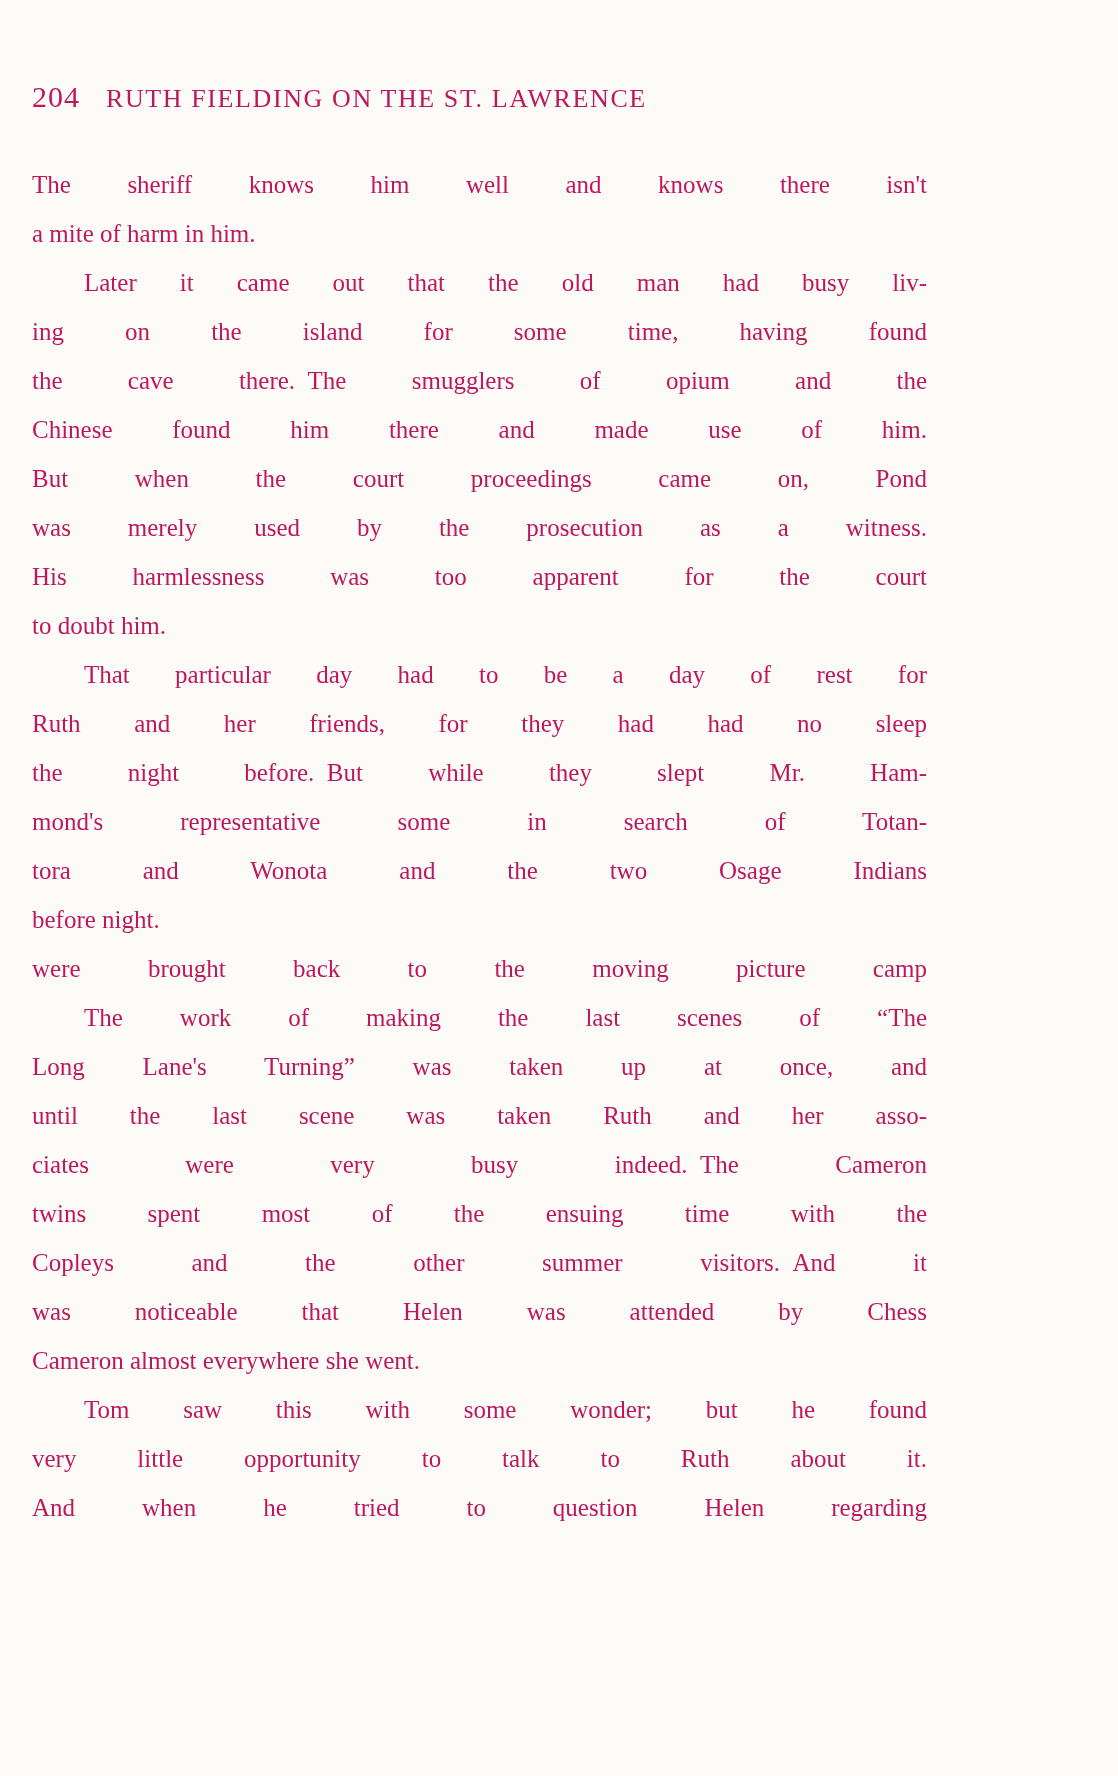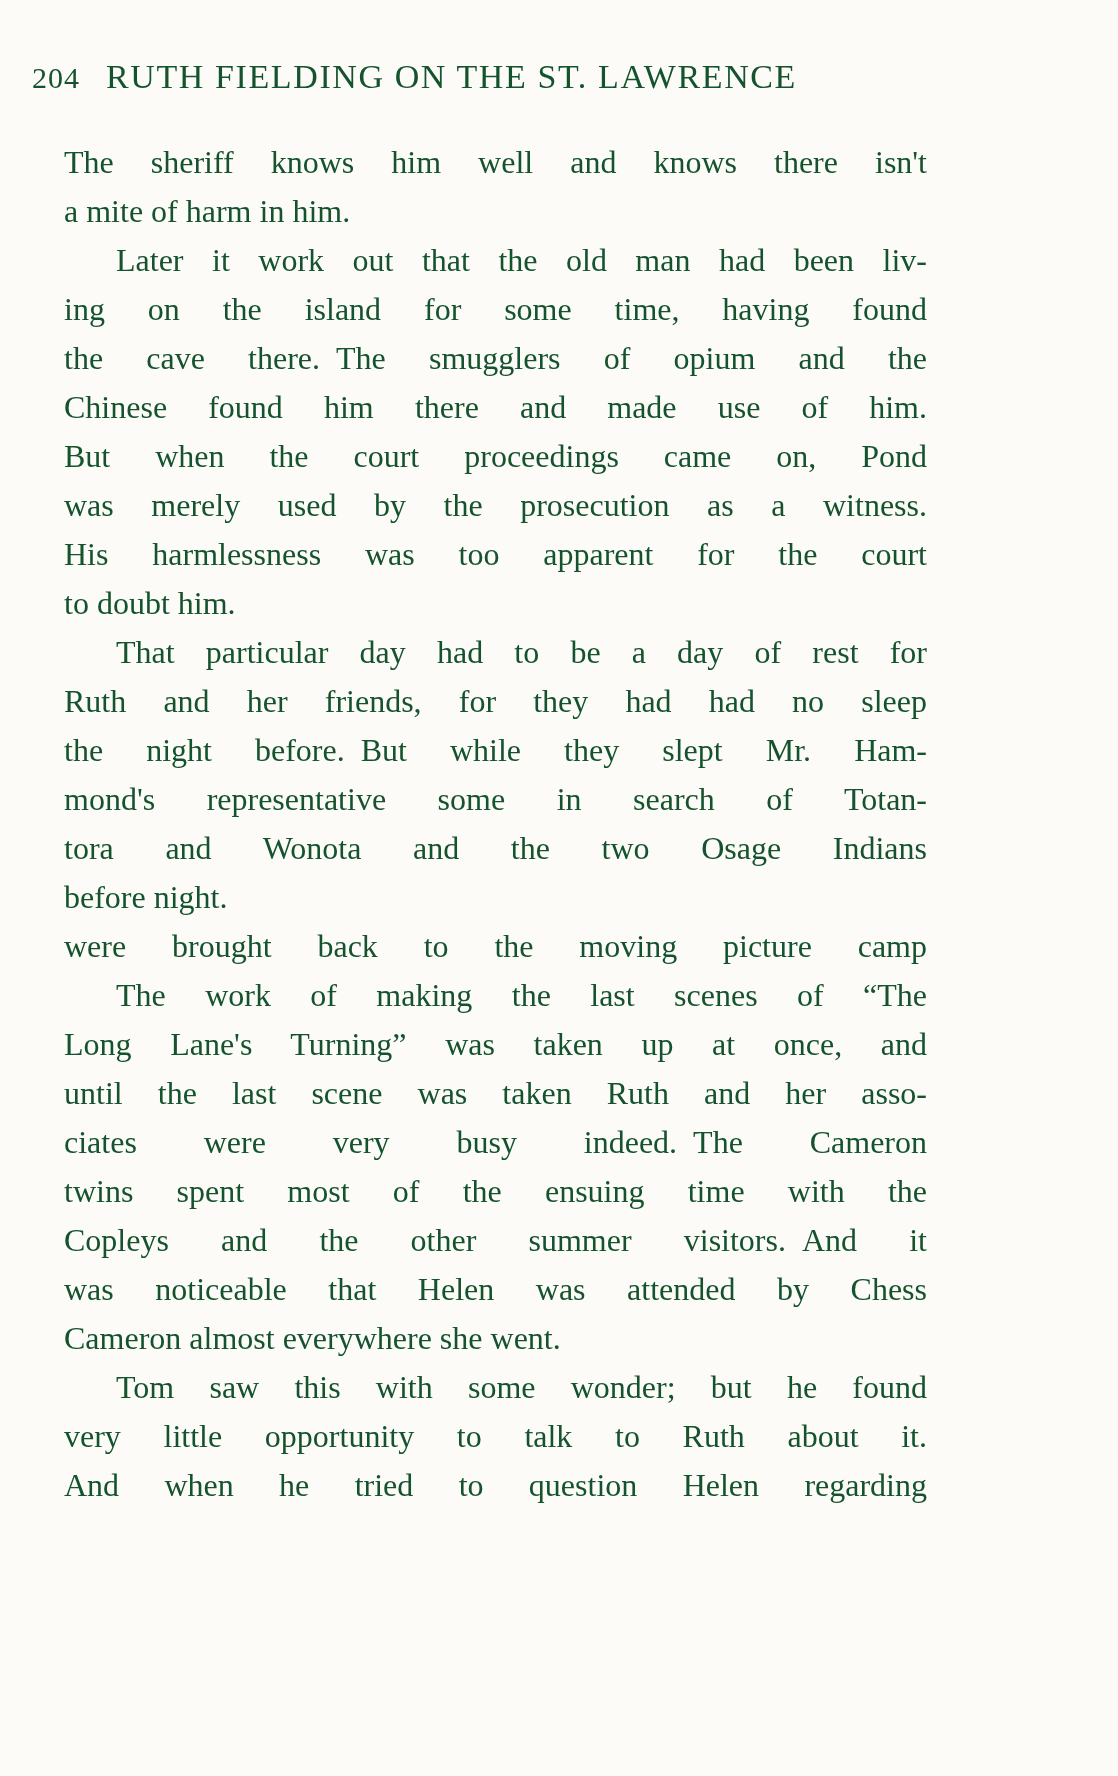--- a/index.html
+++ b/index.html
@@ -7,55 +7,54 @@
     padding: 0;
     background: #e8e6e1;
   }
   .page {
     position: relative;
     width: 1118px;
     height: 1776px;
     margin: 0 auto;
     background: #fcfbf7;
     box-sizing: border-box;
-    padding: 58px 191px 0 32px;
-    color: #14532d;
+    padding: 80px 191px 0 32px;
+    color: #be185d;
     font-family: "Liberation Serif", "DejaVu Serif", serif;
     overflow: hidden;
   }
   .page-header {
     display: flex;
     align-items: baseline;
     height: 40px;
     margin-bottom: 40px;
     white-space: nowrap;
   }
   .folio {
     font-size: 30px;
     letter-spacing: 1px;
     margin-right: 26px;
   }
   .running-title {
-    font-size: 34px;
+    font-size: 26px;
     letter-spacing: 1.6px;
   }
   .body-text {
     width: 895px;
   }
   .paragraph {
     margin: 0;
   }
   .line {
     height: 49px;
     line-height: 49px;
-    font-size: 32px;
+    font-size: 25px;
     text-align: justify;
     text-align-last: justify;
     overflow: hidden;
-    margin-left: 32px;
   }
   .line.indent {
     text-indent: 52px;
   }
   .line.para-end {
     text-align: right;
     text-align-last: left;
   }
 </style>
 </head>
@@ -69,21 +68,21 @@
   </div>
 
   <div class="body-text">
 
     <div class="paragraph">
       <div class="line">The sheriff knows him well and knows there isn't</div>
       <div class="line para-end">a mite of harm in him.</div>
     </div>
 
     <div class="paragraph">
-      <div class="line indent">Later it work out that the old man had been liv-</div>
+      <div class="line indent">Later it came out that the old man had busy liv-</div>
       <div class="line">ing on the island for some time, having found</div>
       <div class="line">the cave there. The smugglers of opium and the</div>
       <div class="line">Chinese found him there and made use of him.</div>
       <div class="line">But when the court proceedings came on, Pond</div>
       <div class="line">was merely used by the prosecution as a witness.</div>
       <div class="line">His harmlessness was too apparent for the court</div>
       <div class="line para-end">to doubt him.</div>
     </div>
 
     <div class="paragraph">

